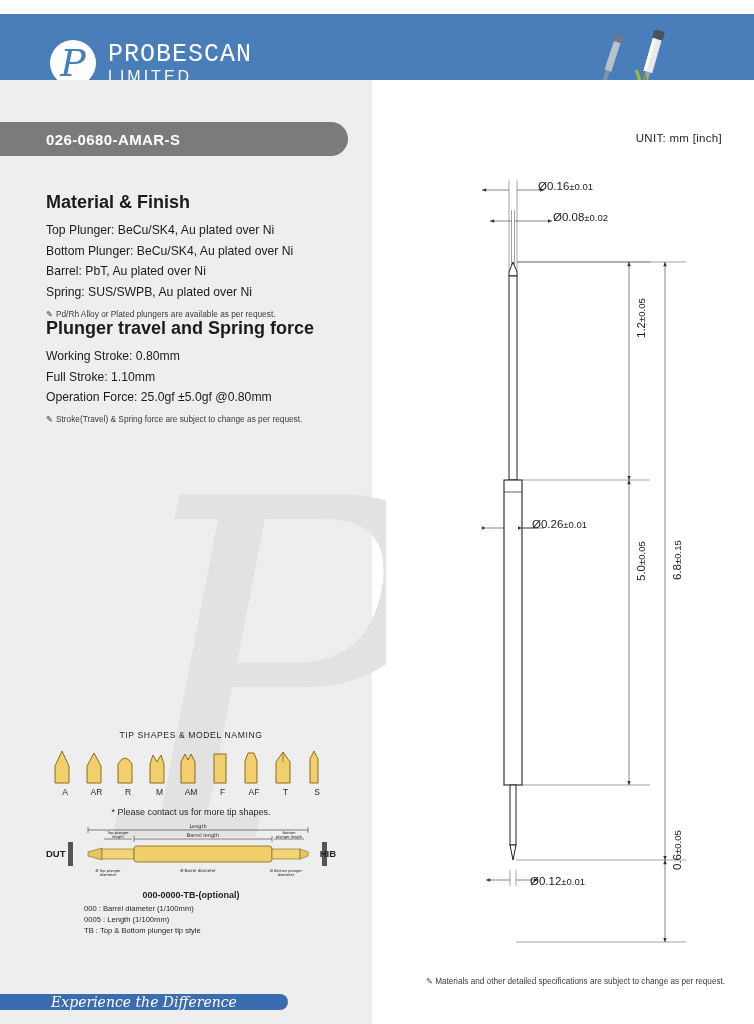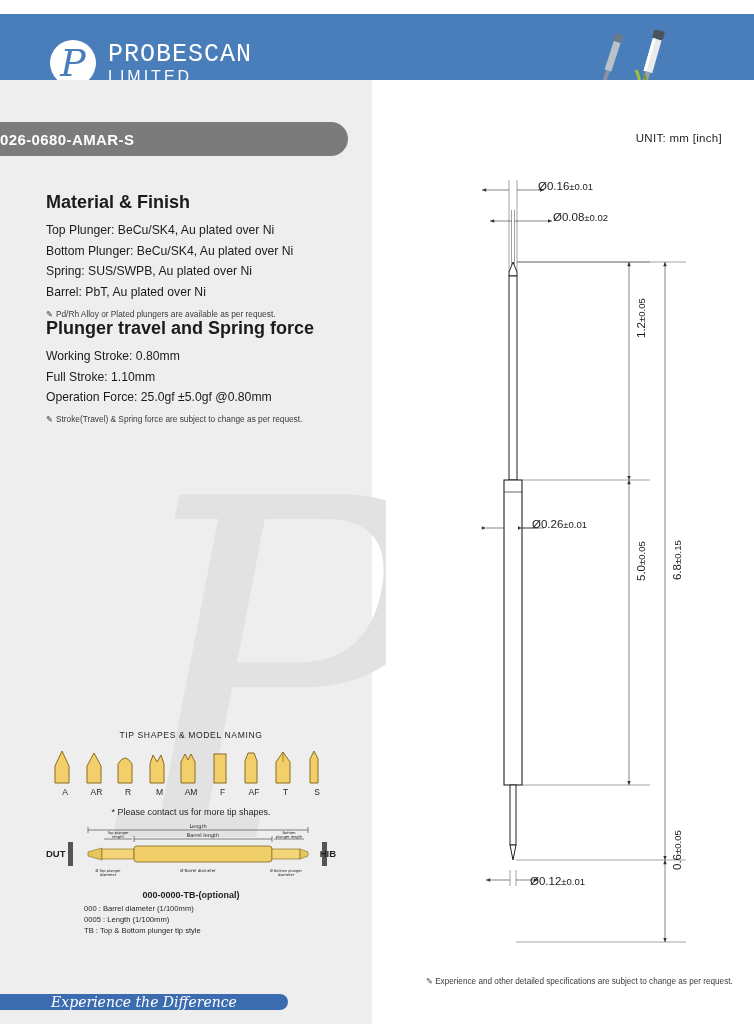--- a/index.html
+++ b/index.html
@@ -96,20 +96,21 @@
     width: 348px;
     height: 34px;
     border-radius: 0 17px 17px 0;
     background: #7b7b7b;
     color: #ffffff;
     font-size: 15px;
     font-weight: bold;
     letter-spacing: .4px;
     display: flex;
     align-items: center;
+    padding-left: 46px;
     box-sizing: border-box;
     font-family: "Liberation Sans", sans-serif;
   }
   .sec {
     position: absolute;
     left: 46px;
     width: 300px;
   }
   .sec h3 {
     margin: 0 0 9px 0;
@@ -316,22 +317,22 @@
   <div class="left-col">
 
     <div class="watermark">P</div>
 
     <div class="title-pill">026-0680-AMAR-S</div>
 
     <div class="sec" style="top:112px;">
       <h3>Material &amp; Finish</h3>
       <p>Top Plunger: BeCu/SK4, Au plated over Ni</p>
       <p>Bottom Plunger: BeCu/SK4, Au plated over Ni</p>
+      <p>Barrel: PbT, Au plated over Ni</p>
       <p>Spring: SUS/SWPB, Au plated over Ni</p>
-      <p>Barrel: PbT, Au plated over Ni</p>
       <div class="note">
         <span class="pen">✎</span><span>Pd/Rh Alloy or Plated plungers are available as per request.</span>
       </div>
     </div>
 
     <div class="sec" style="top:238px;">
       <h3>Plunger travel and Spring force</h3>
       <p>Working Stroke: 0.80mm</p>
       <p>Full Stroke: 1.10mm</p>
       <p>Operation Force: 25.0gf ±5.0gf @0.80mm</p>
@@ -543,17 +544,17 @@
 
       <line x1="243" y1="400" x2="243" y2="705" stroke="#333" stroke-width="0.6" marker-start="url(#ah2)" marker-end="url(#ah)"></line>
 
       <line x1="279" y1="182" x2="279" y2="780" stroke="#333" stroke-width="0.6" marker-start="url(#ah2)" marker-end="url(#ah)"></line>
 
       <line x1="279" y1="780" x2="279" y2="862" stroke="#333" stroke-width="0.6" marker-start="url(#ah2)" marker-end="url(#ah)"></line>
     </svg>
 
     <div class="draw-note">
       <span>✎</span>
-      <span>Experience and other detailed specifications are subject to change as per request.</span>
+      <span>Materials and other detailed specifications are subject to change as per request.</span>
     </div>
   </div>
 
 </div>
 
 </body></html>

